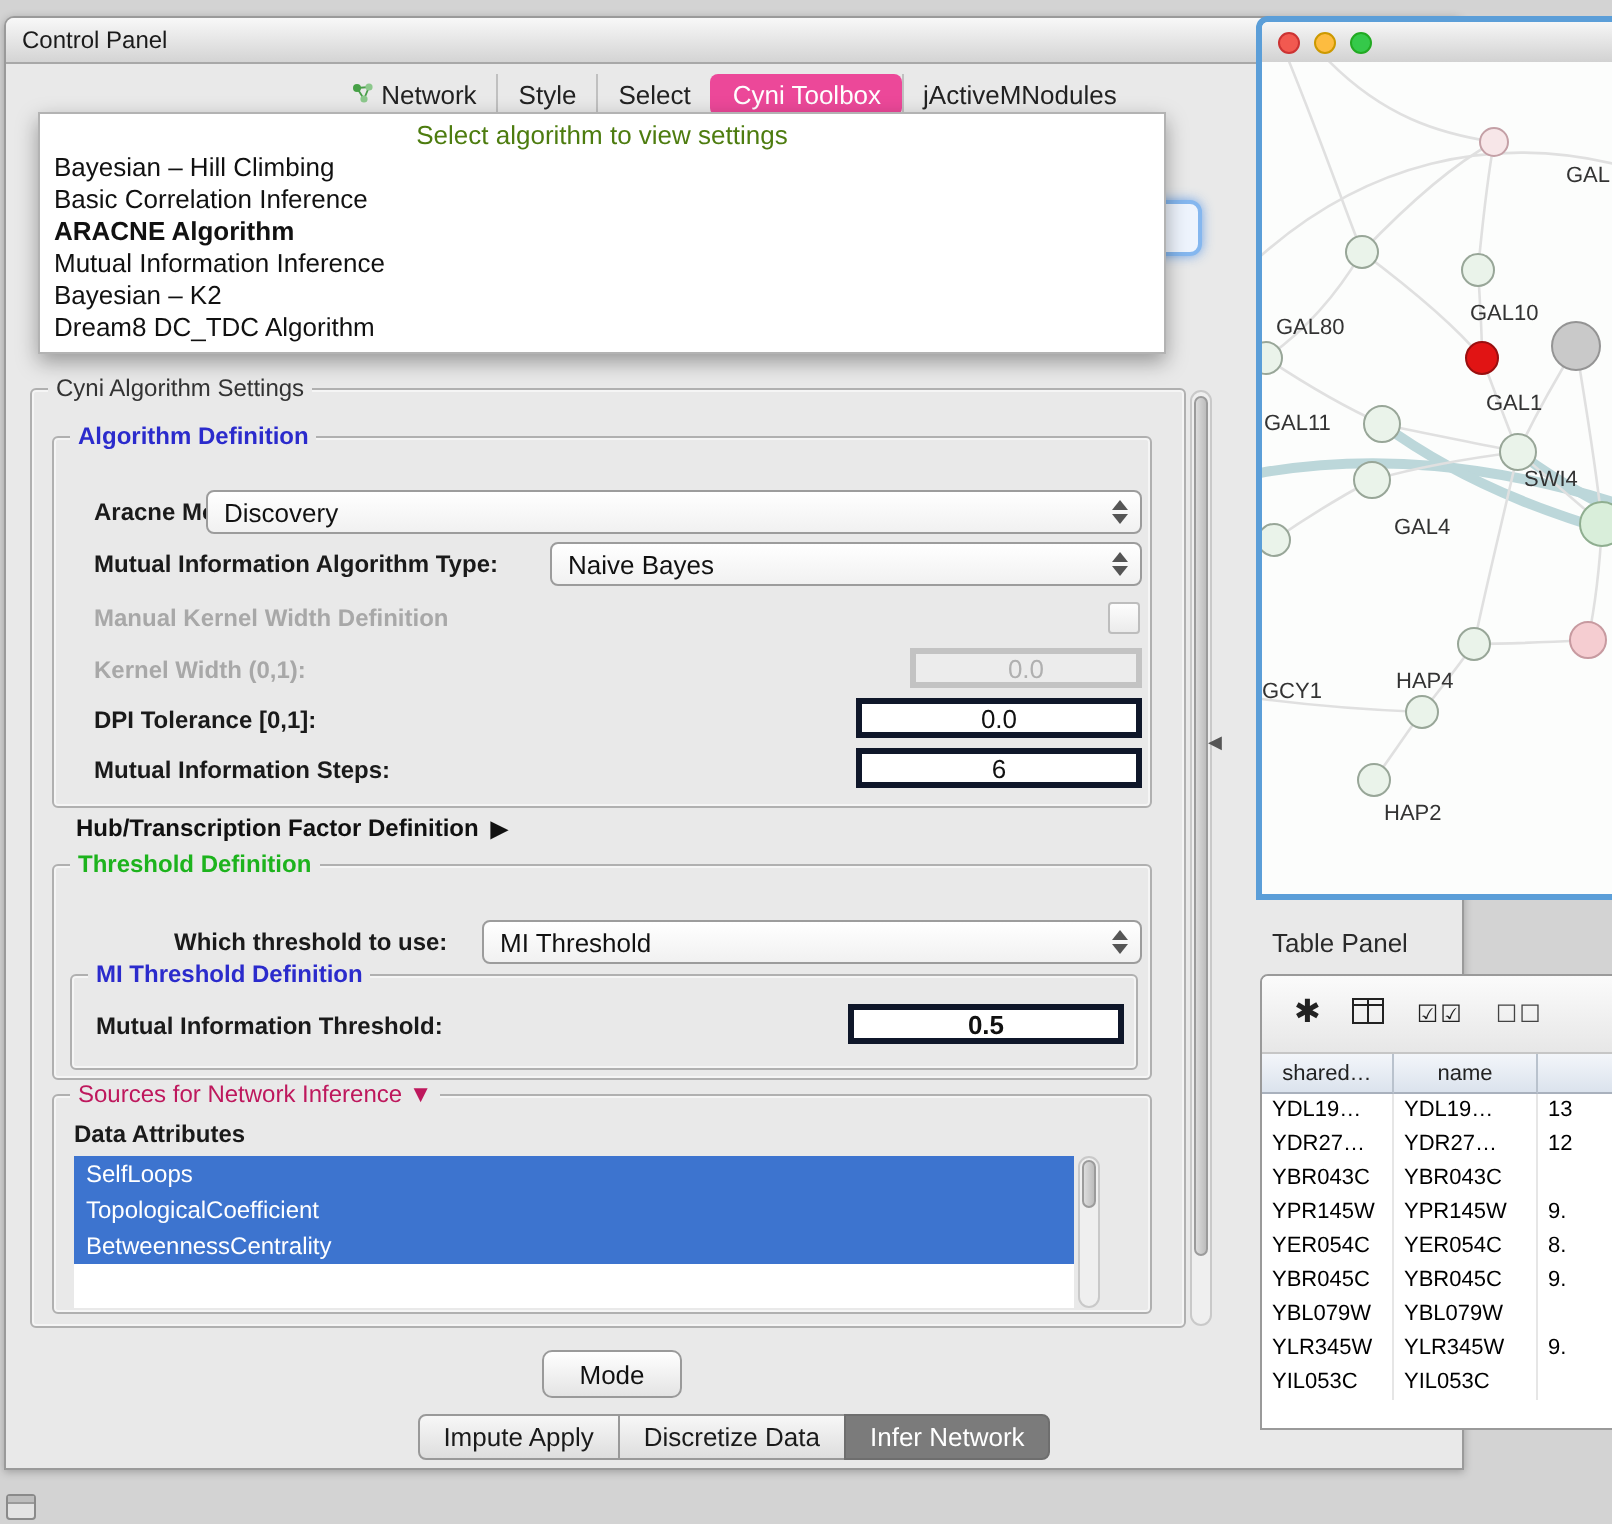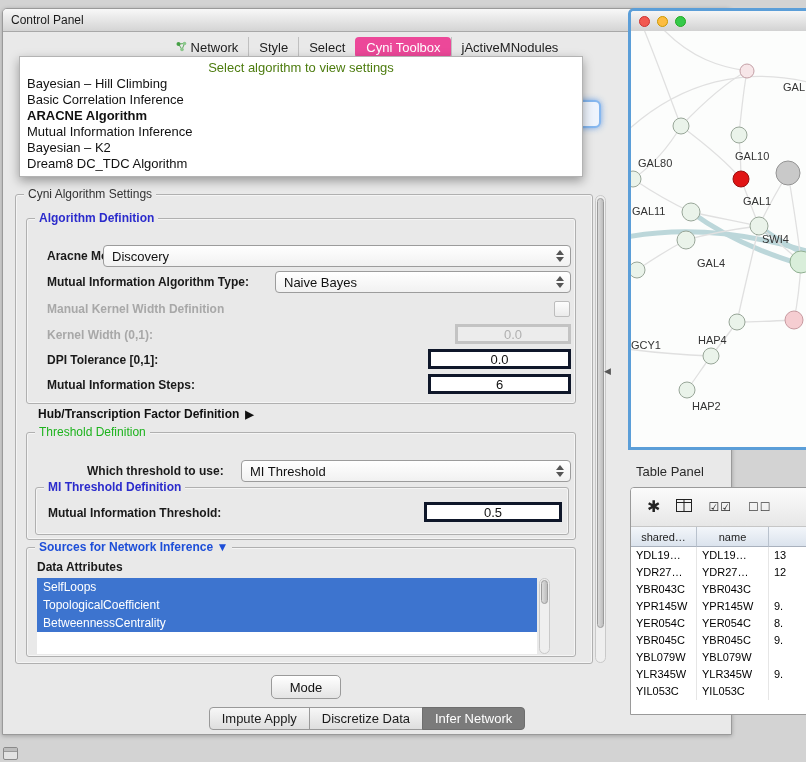--- a/index.html
+++ b/index.html
@@ -25,23 +25,23 @@
   .dd-prompt{height:17px;line-height:17px;text-align:center;color:#4d7c0f;font-size:13px}
   .dd-item{height:16px;line-height:16px;padding:0 7px;font-size:13px;color:#111;white-space:nowrap}
   .dd-item.selected{font-weight:bold}
   .focus-frag{position:absolute;left:566px;top:91px;width:28px;height:24px;border-radius:6px;
               border:2px solid #85b7ef;background:#eef4fd;box-shadow:0 0 6px rgba(90,150,230,.85);z-index:5}
   
   .groupbox{position:absolute;border:1px solid #b0b0b0;border-radius:3px;
             box-shadow:inset 0 0 0 1px rgba(255,255,255,.55);box-sizing:border-box}
   .gtitle{position:absolute;top:-8px;left:8px;background:#e9e9e9;padding:0 4px;font-size:12px;white-space:nowrap}
   .gtitle.blue{color:#2b2bcc;font-weight:bold}
-  .gtitle.green{color:#1db31d;font-weight:normal}
+  .gtitle.green{color:#1db31d;font-weight:bold}
   .gtitle.plain{color:#333}
-  .gtitle.bold{color:#1d4ed8;font-weight:bold}
+  .gtitle.bold{color:#be185d;font-weight:normal}
   .lbl{position:absolute;font-size:12px;font-weight:bold;color:#1a1a1a;white-space:nowrap}
   .lbl.disabled{color:#a8a8a8}
   
   .combo{position:absolute;height:22px;background:linear-gradient(#ffffff,#f1f1f1);border:1px solid #9c9c9c;
          border-radius:4px;display:flex;align-items:center;padding:0 4px 0 8px;font-size:13px;box-sizing:border-box}
   .cval{flex:1;overflow:hidden;white-space:nowrap;color:#111}
   .carrows{display:flex;flex-direction:column;gap:2px;align-items:center;width:13px}
   .carrows i{display:block;width:0;height:0;border-left:4px solid transparent;border-right:4px solid transparent}
   .carrows i.up{border-bottom:5px solid #555}
   .carrows i.dn{border-top:5px solid #555}
@@ -197,21 +197,21 @@
         <span class="cval">MI Threshold</span>
         <span class="carrows">
             <i class="up"></i>
             <i class="dn"></i>
           </span>
       </div>
 
       <div class="groupbox" style="left:8px;top:54px;width:534px;height:48px;position:absolute">
         <span class="gtitle blue">MI Threshold Definition</span>
         <span class="lbl" style="left:12px;top:18px">Mutual Information Threshold:</span>
-        <input class="tfield" style="left: 388px; top: 14px; width: 138px;" readonly="" value="0.5">
+        <input class="tfield" style="left: 388px; top: 14px; width: 138px; font-weight: bold;" readonly="" value="0.5">
       </div>
     </div>
 
     <div class="groupbox" style="left:10px;top:352px;width:550px;height:110px;position:absolute">
       <span class="gtitle bold">
         <span>Sources for Network Inference</span>
         <span>▼</span>
       </span>
       <span class="lbl" style="left:10px;top:12px">Data Attributes</span>
       <div class="attr-list" style="left:10px;top:30px;width:500px;height:76px">

